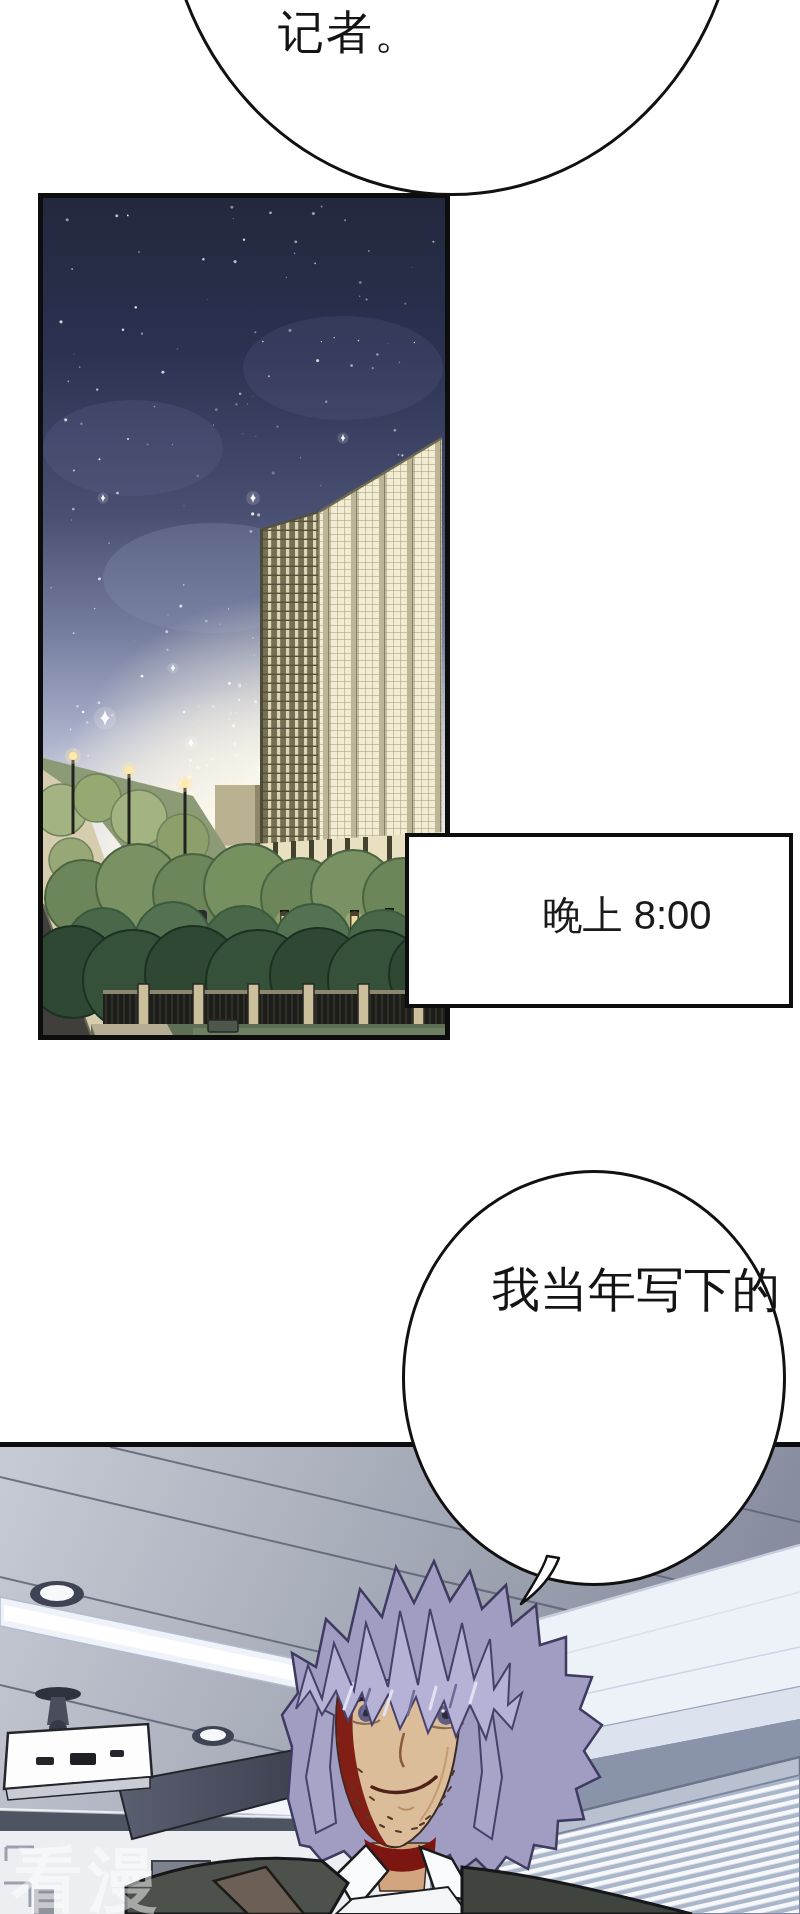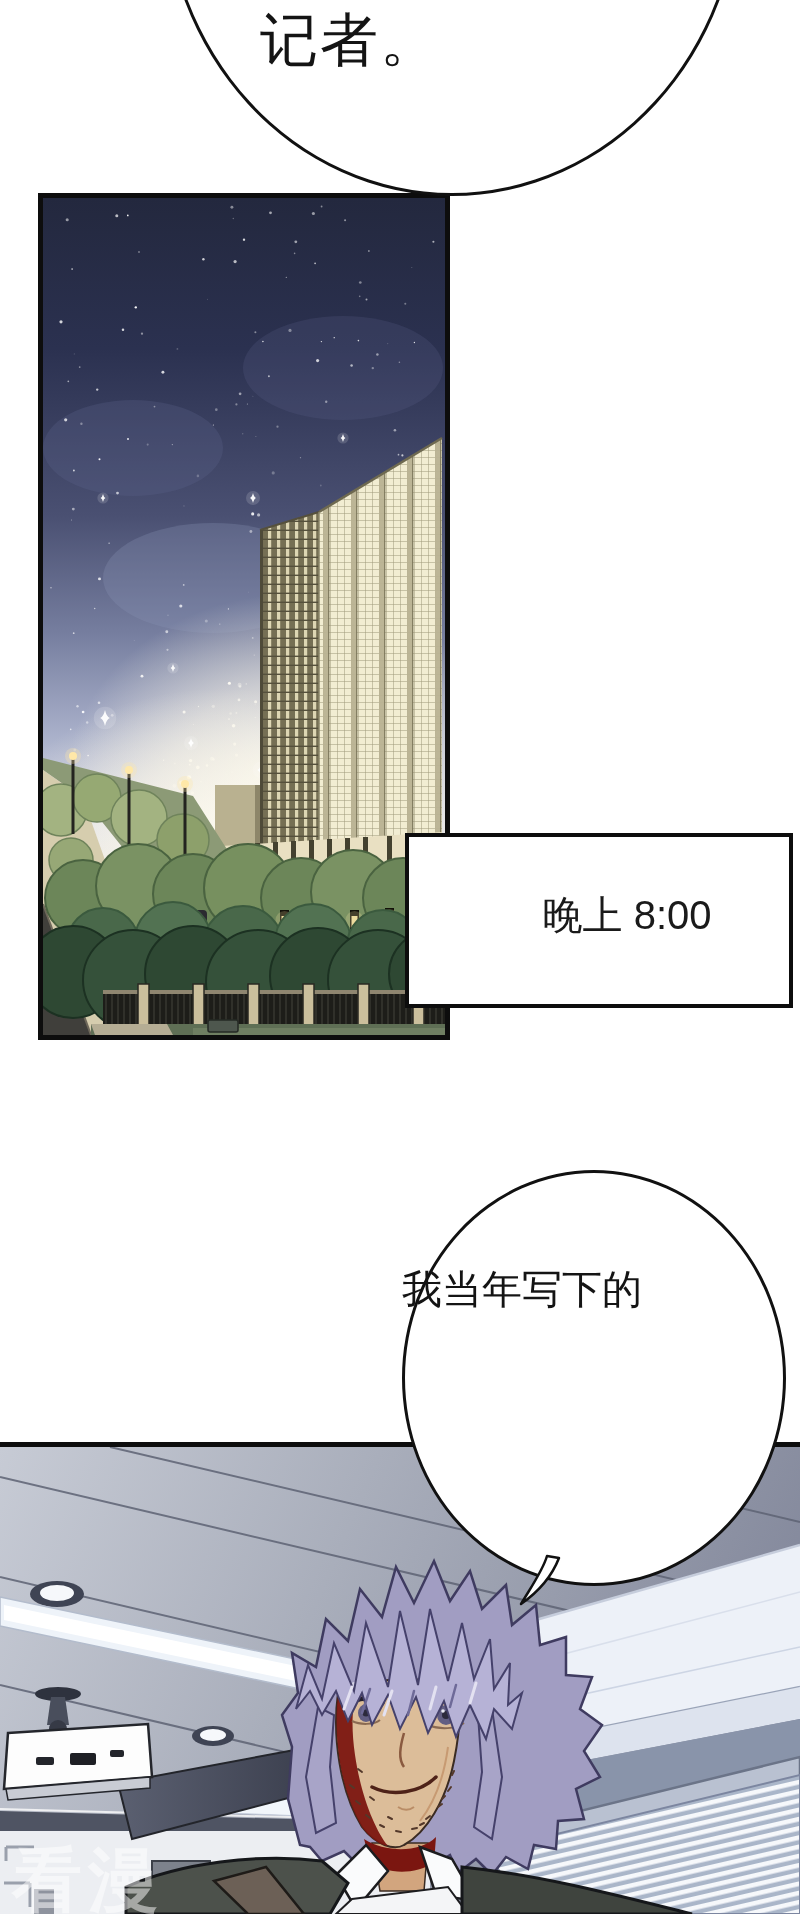--- a/index.html
+++ b/index.html
@@ -2,24 +2,24 @@
 <html style="--ink: #111111; --panel-border: #0d0d0d; --bubble-bg: #ffffff; --page-bg: #ffffff; --sky-top: #252a41; --sky-glow: #f4f1e6; --building-lit: #f2edd2; --building-pier: #b9b293; --tree-dark: #2e4833; --tree-mid: #6c8659; --ceiling: #a9aebb; --beam: #edf1f8; --hair: #b6b2d6; --skin: #dcbd99; --shadow-maroon: #7b1610; --vest: #4c514b;"><head>
 <meta charset="utf-8">
 <style>
   html,body{margin:0;padding:0;background:#888;}
   #page{position:relative;width:800px;height:1914px;margin:0 auto;background:var(--page-bg,#fff);overflow:hidden;
         font-family:"Liberation Sans","DejaVu Sans",sans-serif;}
   
   .bubble{position:absolute;background:var(--bubble-bg,#fff);border:3px solid var(--ink,#111);border-radius:50%;}
   #bubble-top{left:163px;top:-434px;width:572px;height:624px;z-index:5;}
   #bubble-top-text{position:absolute;left:240px;top:2px;width:220px;text-align:center;
-        font-size:58px;color:#141414;letter-spacing:2px;z-index:6;}
+        font-size:46px;color:#141414;letter-spacing:2px;z-index:6;}
   #bubble-thought{left:402px;top:1170px;width:378px;height:410px;z-index:7;}
   #bubble-thought-text{position:absolute;left:402px;top:1266px;width:378px;z-index:8;
-        font-size:40px;line-height:47px;color:#141414;text-align:left;letter-spacing:0px;}
+        font-size:48px;line-height:47px;color:#141414;text-align:right;letter-spacing:0px;}
   #bubble-tail{position:absolute;left:503px;top:1548px;z-index:7;}
   
   #panel-night{position:absolute;left:38px;top:193px;width:412px;height:847px;
         border:5px solid var(--panel-border,#0d0d0d);box-sizing:border-box;background:#20253c;z-index:2;}
   #panel-office{position:absolute;left:0;top:1442px;width:800px;height:472px;
         border-top:5px solid var(--panel-border,#0d0d0d);box-sizing:border-box;background:#a9aebb;z-index:1;}
   
   #caption-time{position:absolute;left:405px;top:833px;width:388px;height:175px;box-sizing:border-box;
         background:var(--bubble-bg,#fff);border:4px solid var(--panel-border,#0d0d0d);
         display:flex;align-items:center;justify-content:center;padding-left:56px;padding-bottom:10px;

